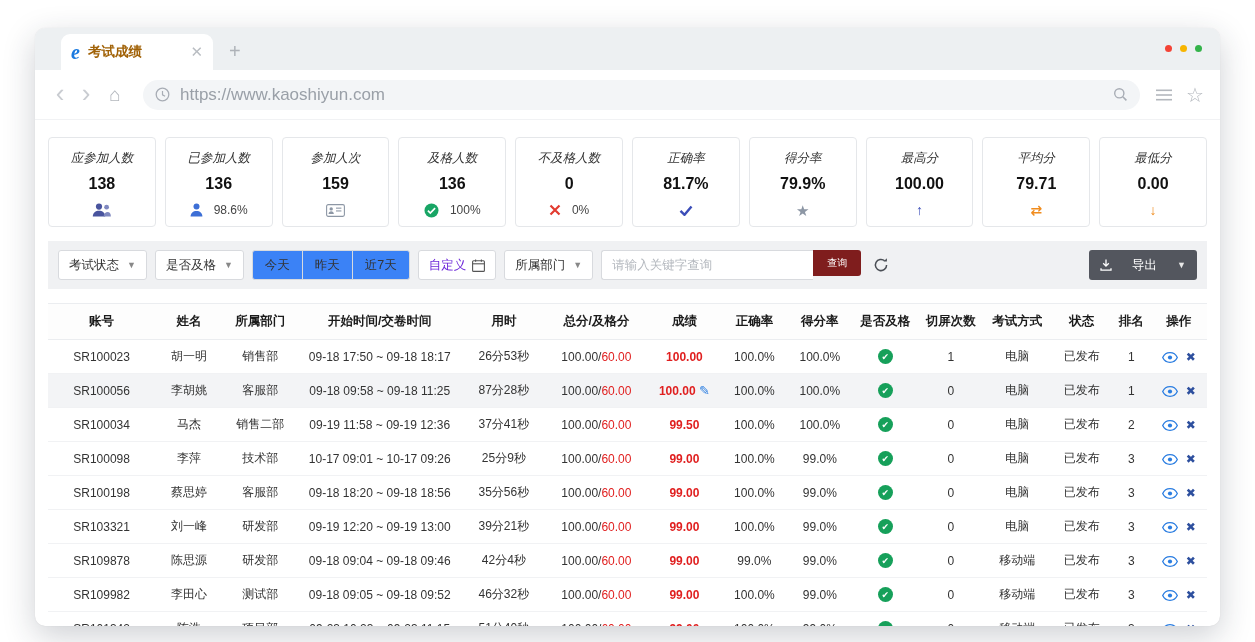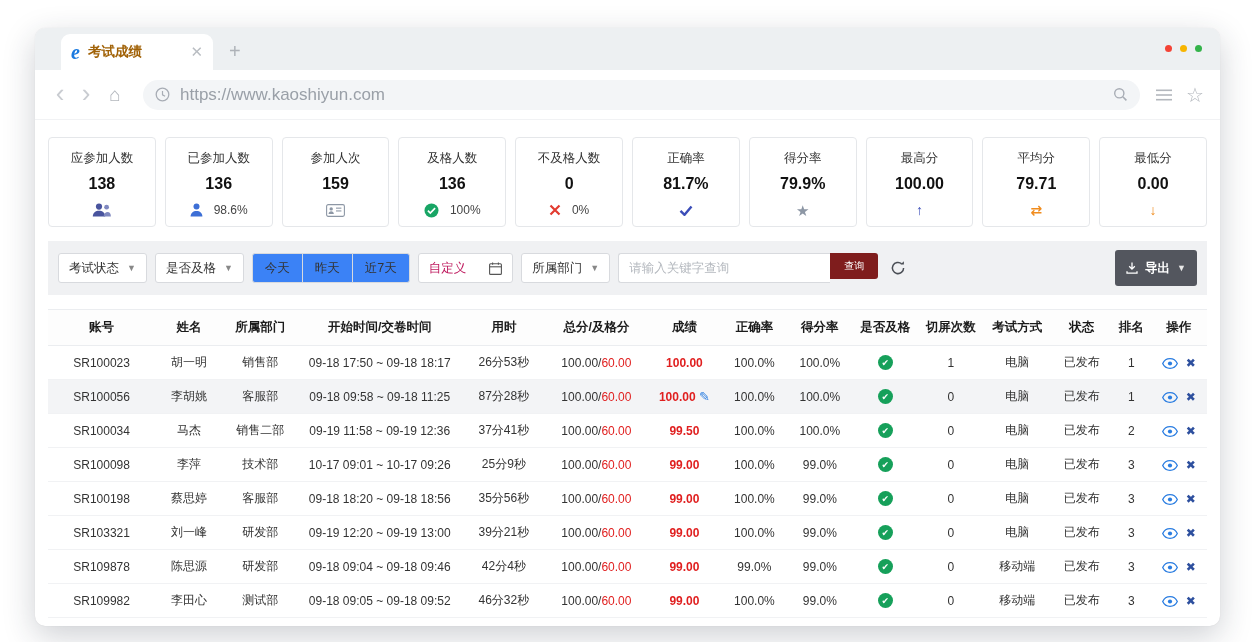--- a/index.html
+++ b/index.html
@@ -29,46 +29,46 @@
   .url-text { color:#9aa0a8; font-size:17px; flex:1; }
   .nav-right { display:flex; align-items:center; gap:14px; }
   .nav-star { color:#b3b7bd; font-size:20px; }
 
   
   .content { padding:17px 13px 0; }
 
   .stats { display:flex; gap:9px; }
   .stat-card { flex:1; border:1px solid #e5e7ea; border-radius:4px; min-height:88px;
     text-align:center; padding:12px 2px 8px; background:#fff; }
-  .stat-label { font-size:12.5px; color:#333; white-space:nowrap; }
+  .stat-label { font-size:12.5px; color:#333; white-space:nowrap;font-style:italic; }
   .stat-value { font-size:16px; font-weight:bold; color:#111; margin:8px 0 9px; }
   .stat-foot { display:flex; align-items:center; justify-content:center; gap:11px;
     font-size:12px; color:#444; min-height:16px; }
   .stat-foot svg, .stat-foot span { display:inline-flex; align-items:center; }
 
   .filterbar { margin-top:14px; background:#f0f1f3; padding:9px 10px; display:flex; align-items:center; gap:8px; }
   .fselect { background:#fff; border:1px solid #d8dade; border-radius:3px; height:30px; display:flex;
     align-items:center; padding:0 10px; gap:8px; font-size:12.5px; color:#333; cursor:pointer;text-align:center; }
   .caret { color:#888; font-size:9px; }
   .seg { display:flex; }
   .sbtn { background:#3b82f6; border:1px solid #d8dade; height:30px; padding:0 12px; font-size:12.5px;
     color:#333; margin-left:-1px; cursor:pointer; font-family:inherit; }
   .seg .sbtn:first-child { border-radius:3px 0 0 3px; margin-left:0; }
   .seg .sbtn:last-child { border-radius:0 3px 3px 0; }
   .custom-btn { background:#fff; border:1px solid #d8dade; border-radius:3px; height:30px; padding:0 10px;
-    display:flex; align-items:center; gap:23px; font-size:12.5px; color:#be185d; cursor:pointer; font-family:inherit; }
+    display:flex; align-items:center; gap:6px; font-size:12.5px; color:#6d28d9; cursor:pointer; font-family:inherit; }
   .searchbox { display:flex; }
   .search { height:30px; width:212px; border:1px solid #d8dade; border-right:none; border-radius:3px 0 0 3px;
     padding:0 10px; font-size:12.5px; color:#333; outline:none; font-family:inherit; background:#fff; }
   .search::placeholder { color:#b5b9bf; }
   .qbtn { height:26px; background:#7f1d1d; color:#fff; border:none; border-radius:0 3px 3px 0;
     padding:0 14px; font-size:10px; cursor:pointer; font-family:inherit; }
   .refresh { margin-left:4px; display:inline-flex; cursor:pointer; }
-  .export-btn { margin-left:auto; height:36px; background:#53565e; color:#fff; border:none; border-radius:3px;
-    padding:0 11px; display:flex; align-items:center; gap:7px; font-size:12.5px; cursor:pointer; font-family:inherit;font-weight:bold; }
+  .export-btn { margin-left:auto; height:30px; background:#53565e; color:#fff; border:none; border-radius:3px;
+    padding:0 11px; display:flex; align-items:center; gap:20px; font-size:12.5px; cursor:pointer; font-family:inherit; }
   .export-btn .caret { color:#e8e8e8; }
 
   .grades { width:100%; border-collapse:collapse; margin-top:14px; table-layout:fixed; }
   .grades th { font-weight:bold; color:#1b1b1b; padding:9px 3px; font-size:12.5px; text-align:center;
     background:#fdfdfd; border-top:1px solid #ebedf0; border-bottom:1px solid #ebedf0; white-space:nowrap; overflow:hidden; }
   .grades td { color:#333; padding:8px 3px; font-size:12px; text-align:center;
     border-bottom:1px solid #f1f2f4; white-space:nowrap; overflow:hidden; }
   .grades tr.hl { background:#f3f4f6; }
   .grades th:nth-child(1){width:9.5%}.grades th:nth-child(2){width:6%}.grades th:nth-child(3){width:6.6%}
   .grades th:nth-child(4){width:14.6%}.grades th:nth-child(5){width:7.4%}.grades th:nth-child(6){width:9%}

